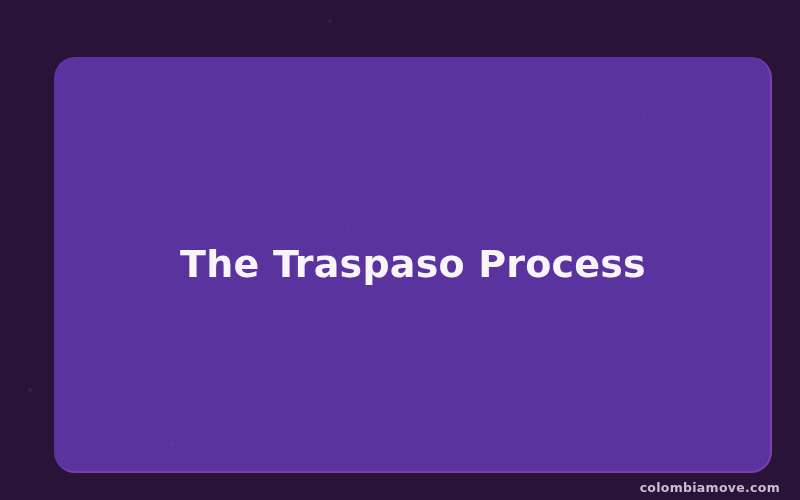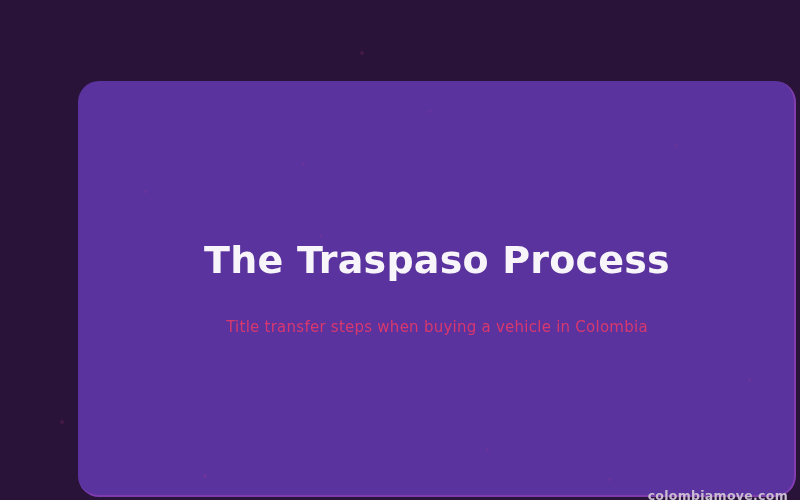--- a/index.html
+++ b/index.html
@@ -1,16 +1,16 @@
 <!DOCTYPE html>
 <html><head>
 <meta charset="utf-8">
 <title>Slide</title>
 <style>
-  * { margin: 12px; padding: 0; box-sizing: border-box; }
+  * { margin: 4px; padding: 0; box-sizing: border-box; }
 
   html, body {
     width: 800px;
     height: 500px;
     overflow: hidden;
   }
 
   body {
     position: relative;
     background-color: #2a1338;
@@ -96,21 +96,20 @@
     z-index: 4;
     font-weight: bold;
   }
 </style>
 </head>
 <body>
 
 <div class="slide-card">
   <div class="card-inner">
     <h1 class="slide-title">The Traspaso Process</h1>
-    <p class="slide-subtitle">Title transfer steps when buying a vehicle in Colombia</p>
   </div>
 </div>
 
 <div class="speckles">
     <div class="speckle" style="left: 312px; top: 3px; width: 4px; height: 4px;"></div>
     <div class="speckle" style="left: 271px; top: 186px; width: 3px; height: 3px;"></div>
     <div class="speckle" style="left: 330px; top: 208px; width: 3px; height: 3px;"></div>
     <div class="speckle" style="left: 155px; top: 426px; width: 4px; height: 4px;"></div>
     <div class="speckle" style="left: 12px; top: 372px; width: 4px; height: 4px;"></div>
     <div class="speckle" style="left: 254px; top: 114px; width: 3px; height: 3px;"></div>

